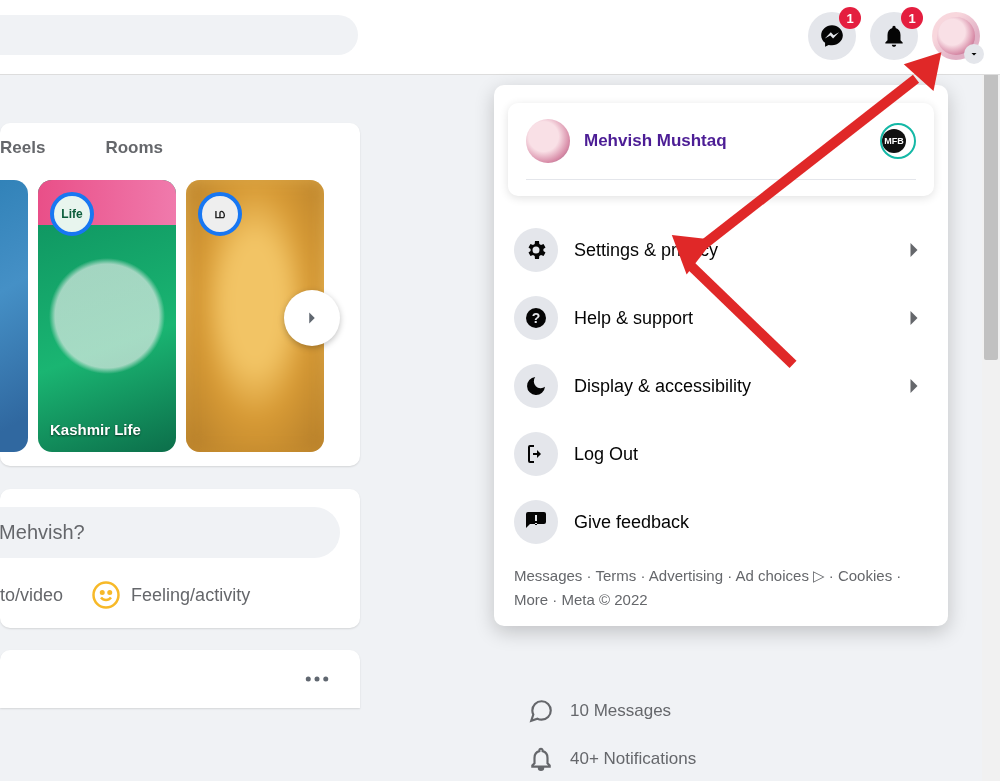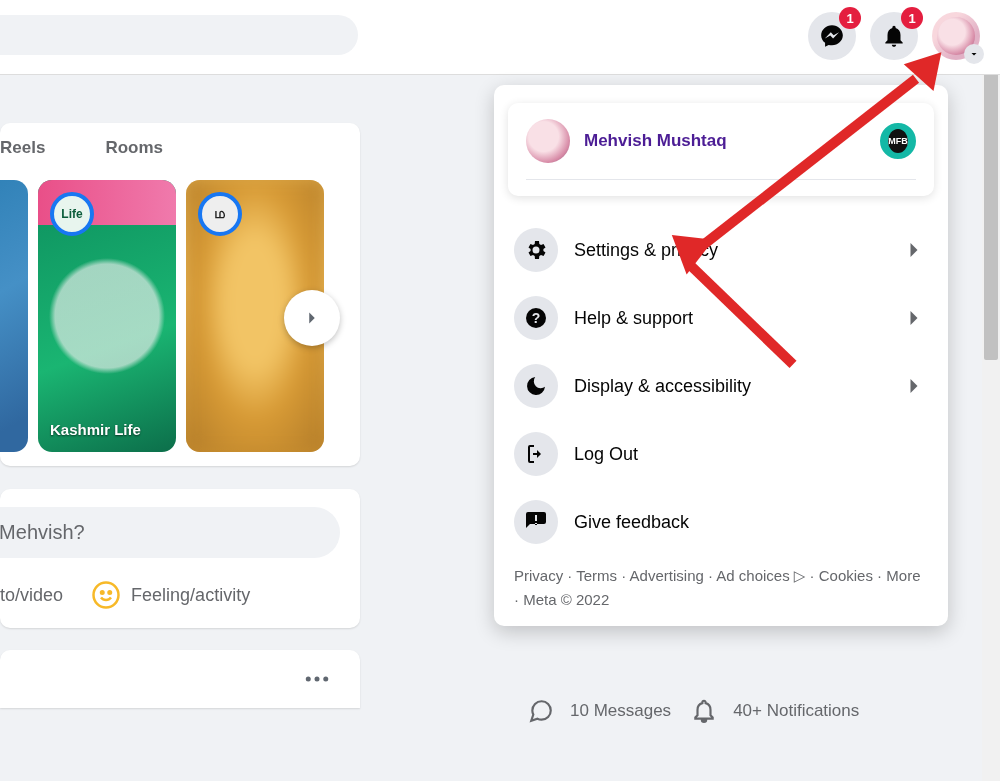--- a/index.html
+++ b/index.html
@@ -225,21 +225,21 @@
       justify-content:flex-end;
       padding-right:28px;
     }
 
     
     .bg-list {
       position: absolute;
       left: 526px;
       top: 696px;
       display: flex;
-      flex-direction: row;
+      flex-direction: column;
       gap: 18px;
       color: #65676b;
       font-size: 17px;
     }
     .bg-item { display: flex; align-items: center; gap: 14px; }
     .bg-icon {
       width: 30px; height: 30px;
       display:flex;align-items:center;justify-content:center;
     }
 
@@ -267,21 +267,21 @@
       padding-bottom: 16px;
       border-bottom: 1px solid #e4e6eb;
     }
     .prof-avatar {
       width: 44px; height: 44px; border-radius: 50%;
       background: radial-gradient(circle at 40% 40%, #f9e0e6 40%, #d78aa6 70%, #704b6c 100%);
     }
     .prof-name { font-size: 17px; font-weight: 600; color: #4c1d95; flex: 1;}
     .sync-icon {
       width: 36px; height: 36px; border-radius: 50%;
-      border: 8px solid #14b8a6;
+      border: 2px solid #14b8a6;
       display:flex;align-items:center;justify-content:flex-start;
       background:#fff;
     }
     .sync-icon .inner{
       width:24px;height:24px;border-radius:50%;background:#111;
       display:flex;align-items:center;justify-content:center;
       color:#fff;font-size:9px;font-weight:700;
     }
     .see-all {
       display: flex; justify-content: space-between; align-items: center;
@@ -522,21 +522,21 @@
       <div class="iconc">
         <svg width="24" height="24" viewBox="0 0 24 24" fill="#050505">
             <path d="M20 2H4a2 2 0 0 0-2 2v14l4-4h14a2 2 0 0 0 2-2V4a2 2 0 0 0-2-2zM13 11h-2V5h2v6zm0 4h-2v-2h2v2z"></path>
           </svg>
       </div>
       <div class="label">Give feedback</div>
     </div>
   </div>
 
   <div class="footer-links">
-    <span>Privacy</span> ·
+    <span>Messages</span> ·
     <span>Terms</span> ·
     <span>Advertising</span> ·
     <span><span>Ad choices</span> ▷</span> ·
     <span>Cookies</span> ·
     <span>More</span> ·
     <span>Meta © 2022</span>
   </div>
 </div>
 
 <div class="arrow a1"></div>

